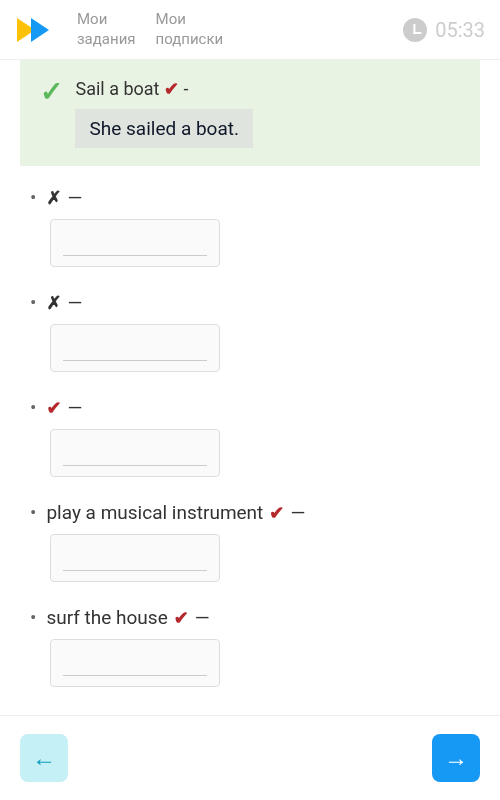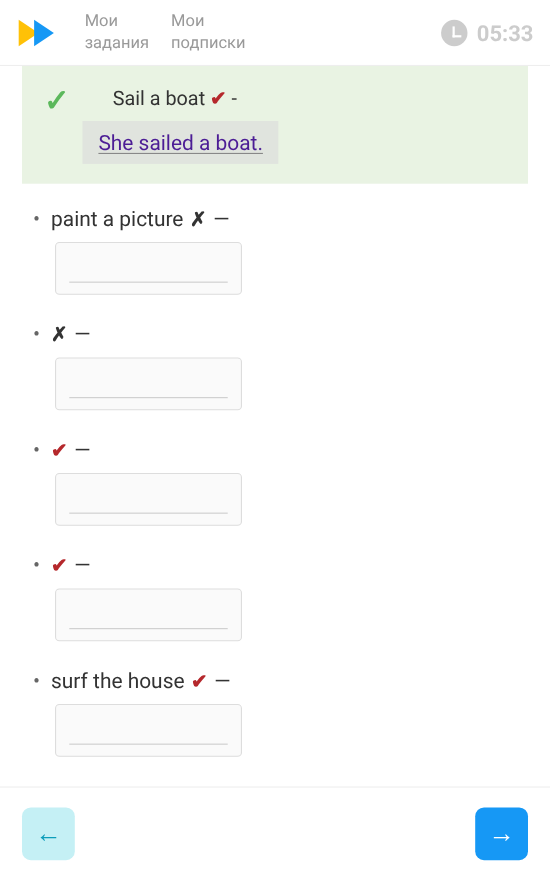--- a/index.html
+++ b/index.html
@@ -53,21 +53,21 @@
       top: 50%;
       left: 50%;
       width: 6px;
       height: 8px;
       border-left: 2px solid #fff;
       border-bottom: 2px solid #fff;
       transform: translate(-20%, -60%);
     }
     .timer-text {
       font-size: 20px;
-      font-weight: 700;
+      font-weight: 400;
       color: #ccc;
     }
     .content {
       flex: 1;
       overflow-y: auto;
       padding: 0 20px;
     }
     .example-box {
       background: #e9f3e3;
       padding: 18px 20px;
@@ -82,38 +82,36 @@
       font-weight: bold;
       line-height: 1;
     }
     .example-content {
       flex: 1;
     }
     .example-prompt {
       font-size: 18px;
       color: #333;
       margin-bottom: 10px;
-      margin-left: 27px;
     }
     .small-check {
       color: #b5282c;
       font-size: 18px;
       font-weight: bold;
     }
     .small-cross {
       color: #333;
       font-size: 18px;
       font-weight: bold;
     }
     .example-answer {
       background: #e0e4de;
       padding: 8px 14px;
-      color: #4c1d95;
+      color: #0f172a;
       font-size: 19px;
-      text-decoration: underline;
       text-decoration-color: #888;
       text-underline-offset: 3px;
       display: inline-block;
     }
     .exercise-list {
       padding: 20px 10px;
     }
     .exercise-item {
       margin-bottom: 24px;
     }
@@ -209,21 +207,20 @@
       </div>
       <div class="example-answer">She sailed a boat.</div>
     </div>
   </div>
 
   <div class="exercise-list">
 
     <div class="exercise-item">
       <div class="exercise-prompt">
         <span class="bullet">•</span>
-        <span>paint a picture</span>
         <span class="small-cross">✗</span>
         <span class="dash">—</span>
       </div>
       <div class="answer-input">
         <div class="input-line"></div>
       </div>
     </div>
 
     <div class="exercise-item">
       <div class="exercise-prompt">
@@ -243,20 +240,21 @@
         <span class="dash">—</span>
       </div>
       <div class="answer-input">
         <div class="input-line"></div>
       </div>
     </div>
 
     <div class="exercise-item">
       <div class="exercise-prompt">
         <span class="bullet">•</span>
+        <span>play a musical instrument</span>
         <span class="small-check">✔</span>
         <span class="dash">—</span>
       </div>
       <div class="answer-input">
         <div class="input-line"></div>
       </div>
     </div>
 
     <div class="exercise-item">
       <div class="exercise-prompt">

